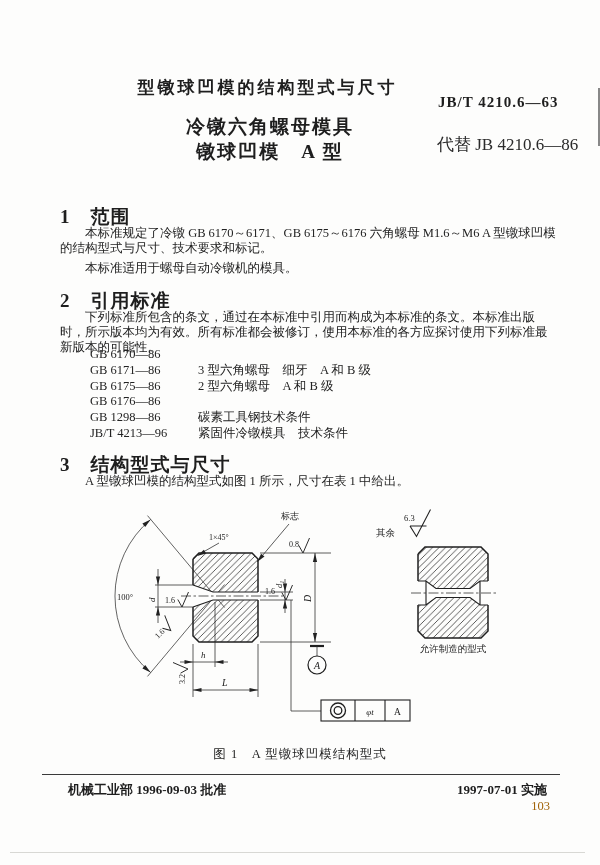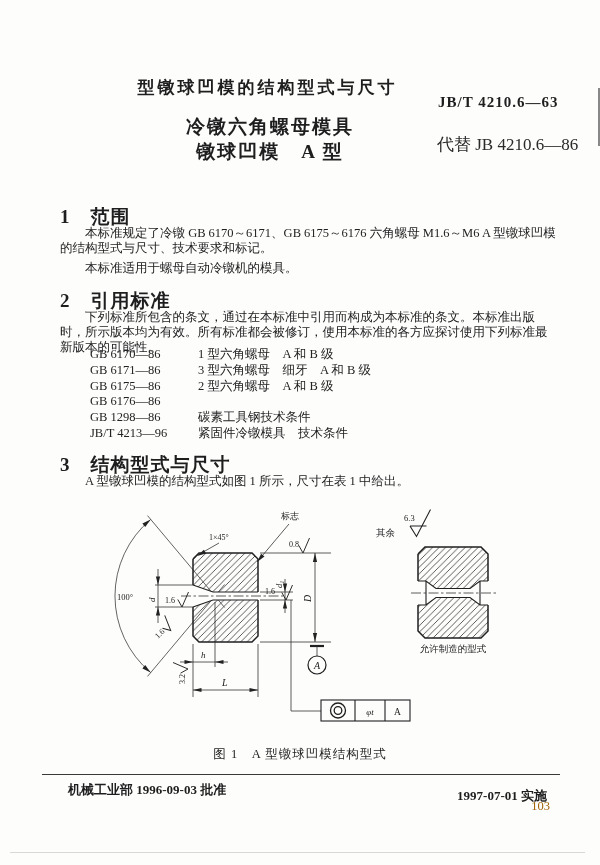--- a/index.html
+++ b/index.html
@@ -47,21 +47,20 @@
 
   <div class="abs h2" style="top:204px;left:60px;">1　范围</div>
   <div class="abs para w" style="top:226px;">本标准规定了冷镦 GB 6170～6171、GB 6175～6176 六角螺母 M1.6～M6 A 型镦球凹模的结构型式与尺寸、技术要求和标记。</div>
   <div class="abs para w" style="top:261px;">本标准适用于螺母自动冷镦机的模具。</div>
 
   <div class="abs h2" style="top:288px;left:60px;">2　引用标准</div>
   <div class="abs para w" style="top:310px;">下列标准所包含的条文，通过在本标准中引用而构成为本标准的条文。本标准出版时，所示版本均为有效。所有标准都会被修订，使用本标准的各方应探讨使用下列标准最新版本的可能性。</div>
   <div class="abs ref-list">
     <div class="ref-row">
       <span class="ref-code">GB 6170—86</span>
-      <span>1 型六角螺母　A 和 B 级</span>
     </div>
     <div class="ref-row">
       <span class="ref-code">GB 6171—86</span>
       <span>3 型六角螺母　细牙　A 和 B 级</span>
     </div>
     <div class="ref-row">
       <span class="ref-code">GB 6175—86</span>
       <span>2 型六角螺母　A 和 B 级</span>
     </div>
     <div class="ref-row">
@@ -193,18 +192,18 @@
       <text transform="translate(70,97) rotate(-90)" font-size="9" class="dimtxt">d</text>
       <text x="116" y="153" font-size="9" class="dimtxt">h</text>
       <text x="137" y="181" font-size="10" class="dimtxt">L</text>
     </g>
   </svg>
 
   <div class="abs fig-caption">图 1　A 型镦球凹模结构型式</div>
 
   <div class="abs rule"></div>
   <div class="abs foot" style="top:781px;left:55px;margin-left:13px;">机械工业部 1996-09-03 批准</div>
-  <div class="abs foot" style="top:781px;right:53px;margin-top:6px;">1997-07-01 实施</div>
+  <div class="abs foot" style="top:781px;right:53px;">1997-07-01 实施</div>
   <div class="abs pagenum">103</div>
 
   <div class="abs artifact-r"></div>
   <div class="abs artifact-b"></div>
 </div>
 
 </body></html>

